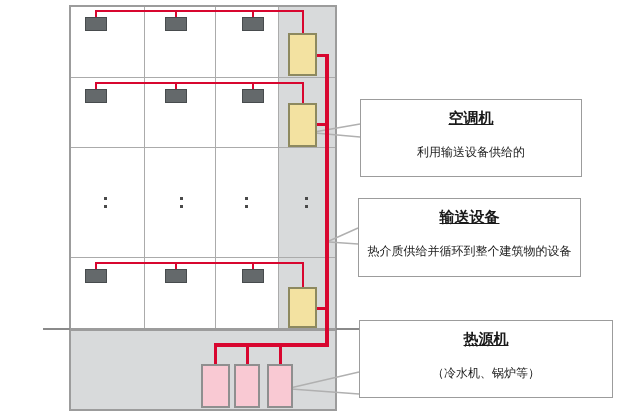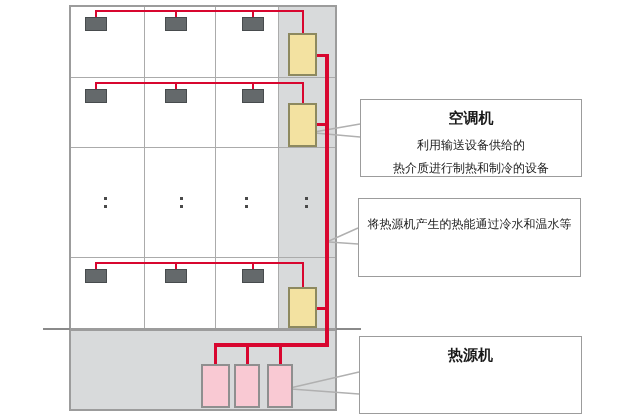--- a/index.html
+++ b/index.html
@@ -33,22 +33,22 @@
   .basement{background:var(--shaft-gray);border:2px solid var(--building-border);z-index:1;}
   .pipe{background:var(--pipe-red);z-index:6;}
   .unit{width:22px;height:14px;background:var(--unit-dark);border:1px solid var(--unit-border);z-index:7;}
   .ahu{width:29px;background:var(--ahu-yellow);border:2px solid var(--ahu-border);z-index:7;}
   .heat{height:44px;background:var(--heat-pink);border:2px solid var(--heat-border);z-index:7;}
   .dot{width:3px;height:3px;background:#4a4a4a;z-index:5;}
   .callout{
     background:#ffffff;border:1px solid var(--callout-border);z-index:8;
     text-align:center;padding-top:8px;
   }
-  .callout .title{font-size:15px;font-weight:bold;line-height:20px;}
-  .callout .line{font-size:12px;line-height:17px;margin-top:6px;}
+  .callout .title{font-size:15px;font-weight:bold;line-height:20px;text-decoration:underline;}
+  .callout .line{font-size:12px;line-height:17px;margin-top:13px;}
   .callout .title-gap{height:3px;}
   #pointer-svg{position:absolute;left:0;top:0;z-index:5;pointer-events:none;}
 </style>
 </head>
 <body>
 
 <div id="canvas">
 
   <div class="abs building-white" style="left:69px;top:5px;width:268px;height:325px;"></div>
 
@@ -125,26 +125,27 @@
     <line x1="358" y1="228" x2="329" y2="241" stroke="#b0b0b0" stroke-width="1.4"></line>
     <line x1="358" y1="244" x2="329" y2="242" stroke="#b0b0b0" stroke-width="1.4"></line>
     <line x1="359" y1="372" x2="290" y2="388" stroke="#b0b0b0" stroke-width="1.4"></line>
     <line x1="359" y1="394" x2="291" y2="389" stroke="#b0b0b0" stroke-width="1.4"></line>
   </svg>
 
   <div class="abs callout" style="left:360px;top:99px;width:222px;height:78px;">
     <div class="title">空调机</div>
     <div class="title-gap"></div>
     <div class="line">利用输送设备供给的</div>
-    <div class="line">热介质进行制热和制冷的设备</div>
   </div>
 
   <div class="abs callout" style="left:358px;top:198px;width:223px;height:79px;">
+    <div class="title">输送设备</div>
     <div class="title-gap"></div>
-    <div class="line">将热源机产生的热能通过冷水和温水等</div>
+    <div class="line">热介质供给并循环到整个建筑物的设备</div>
   </div>
 
-  <div class="abs callout" style="left:359px;top:336px;width:223px;height:78px;">
+  <div class="abs callout" style="left:359px;top:320px;width:254px;height:78px;">
     <div class="title">热源机</div>
     <div class="title-gap"></div>
+    <div class="line">（冷水机、锅炉等）</div>
   </div>
 
 </div>
 
 </body></html>

